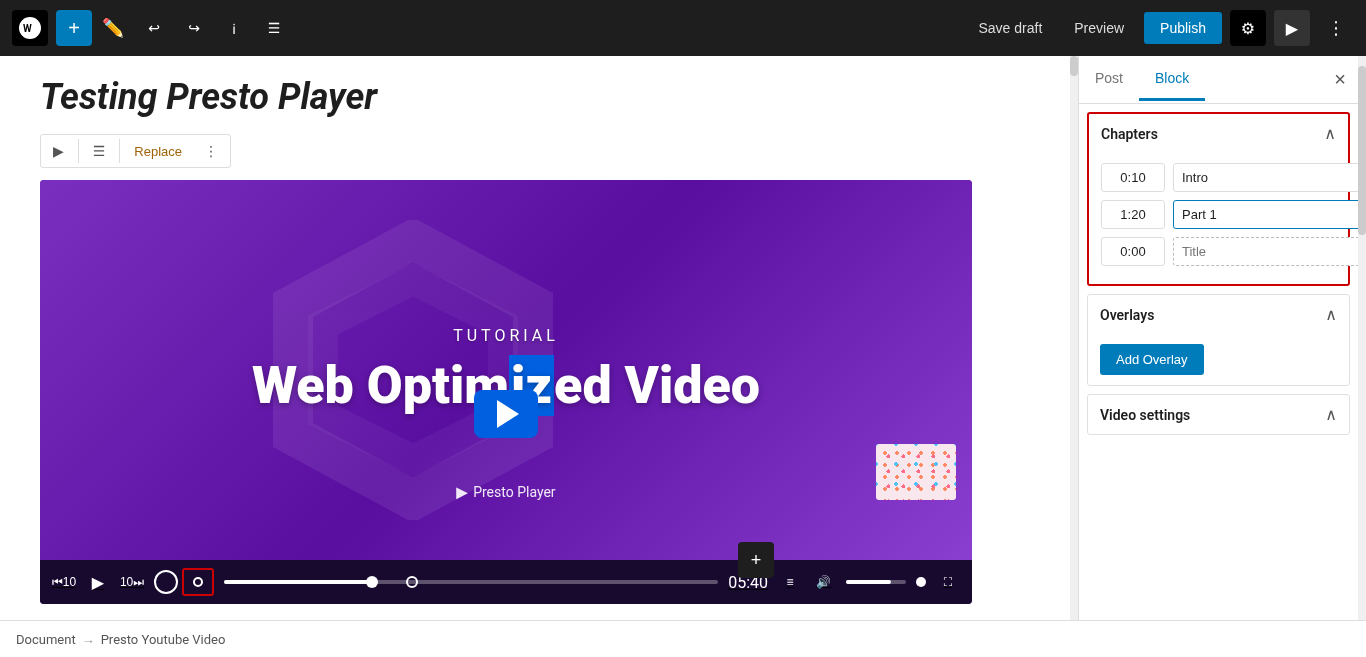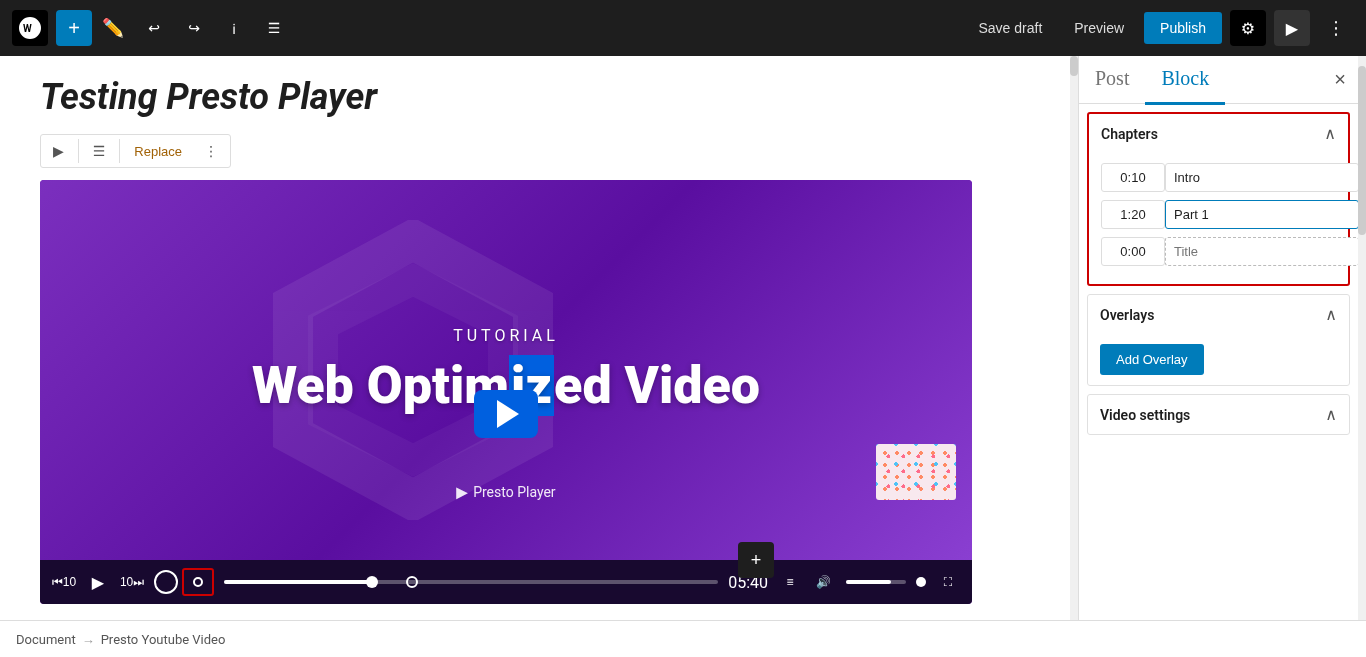--- a/index.html
+++ b/index.html
@@ -121,21 +121,21 @@
                   radial-gradient(circle, #4fc3f7 2px, transparent 2px),
                   radial-gradient(circle, #ff8a65 2px, transparent 2px);
       background-size: 15px 15px, 20px 20px, 12px 12px;
       background-position: 5px 5px, 10px 10px, 15px 15px;
       background-color: #f8e8ee;
     }
 
     
     .video-controls {
       background: rgba(20, 10, 40, 0.95); padding: 8px 12px;
-      display: flex; align-items: center; gap: 10px; height: 44px;
+      display: flex; align-items: center; gap: 10px; height: 44px; text-decoration: underline;
     }
     .ctrl-btn {
       background: transparent; border: none; color: #fff; cursor: pointer;
       font-size: 16px; display: flex; align-items: center; justify-content: center;
       width: 24px; height: 24px;
     }
     .progress-bar-container {
       flex: 1; height: 4px; background: rgba(255,255,255,0.3); border-radius: 2px;
       position: relative; cursor: pointer;
     }
@@ -158,23 +158,23 @@
     
     .sidebar {
       width: 280px; background: #fff; border-left: 1px solid #ddd;
       display: flex; flex-direction: column; overflow: hidden; flex-shrink: 0;
     }
     .sidebar-tabs {
       display: flex; align-items: center; border-bottom: 1px solid #ddd;
       padding: 0; height: 48px; flex-shrink: 0;
     }
     .sidebar-tab {
-      padding: 12px 16px; cursor: pointer; font-size: 20px; color: #757575;
+      padding: 12px 16px; cursor: pointer; font-size: 14px; color: #757575;
       border-bottom: 3px solid transparent; background: none; border-top: none;
-      border-left: none; border-right: none; font-family: Liberation Serif, serif;
+      border-left: none; border-right: none;
     }
     .sidebar-tab.active { color: #007cba; border-bottom-color: #007cba; font-weight: 500; }
     .sidebar-tab-spacer { flex: 1; }
     .sidebar-close {
       width: 36px; height: 36px; background: none; border: none; cursor: pointer;
       font-size: 20px; color: #555; display: flex; align-items: center; justify-content: center;
     }
 
     
     .sidebar-content { flex: 1; overflow-y: auto; padding: 0; }
@@ -184,21 +184,21 @@
     .panel.highlighted { border: 2px solid #cc0000; }
     .panel-header {
       display: flex; align-items: center; justify-content: space-between;
       padding: 10px 12px; cursor: pointer;
     }
     .panel-title { font-size: 14px; font-weight: 600; color: #1e1e1e; }
     .panel-toggle { background: none; border: none; cursor: pointer; color: #555; font-size: 16px; }
     .panel-body { padding: 10px 12px; }
 
     
-    .chapter-row { display: flex; align-items: center; margin-bottom: 8px; }
+    .chapter-row { display: flex; align-items: center; gap: 8px; margin-bottom: 8px; }
     .chapter-time-input {
       width: 64px; padding: 6px 8px; border: 1px solid #ddd; border-radius: 3px;
       font-size: 13px; text-align: center; color: #1e1e1e;
     }
     .chapter-title-input {
       flex: 1; padding: 6px 8px; border: 1px dashed #bbb; border-radius: 3px;
       font-size: 13px; color: #999;
     }
     .chapter-title-input.filled { color: #1e1e1e; border: 1px solid #ddd; }
 

